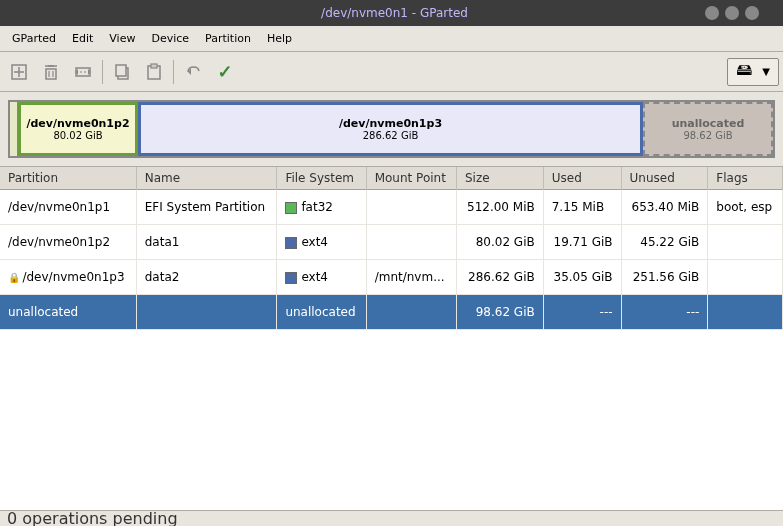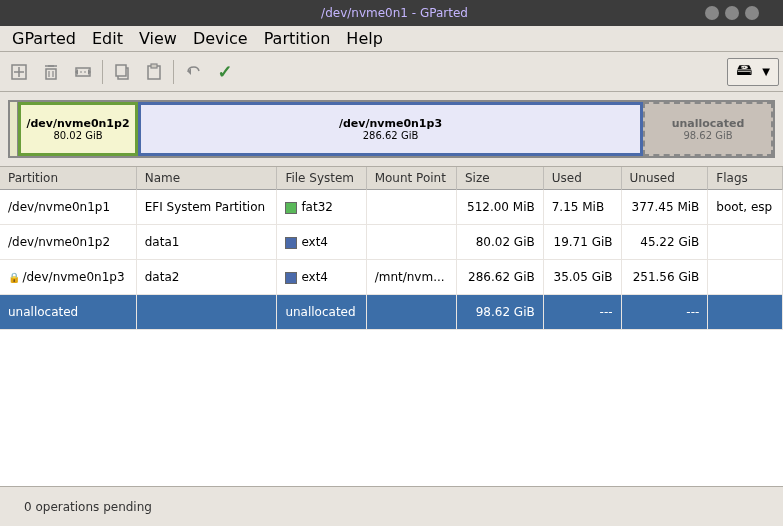--- a/index.html
+++ b/index.html
@@ -39,21 +39,21 @@
       background: #e8e4de;
       height: 26px;
       display: flex;
       align-items: center;
       padding: 0 4px;
       border-bottom: 1px solid #b0aca4;
     }
     .menu-item {
       padding: 2px 8px;
       cursor: pointer;
-      font-size: 16px;
+      font-size: 11px;
     }
     
     #toolbar {
       background: #e8e4de;
       height: 40px;
       display: flex;
       align-items: center;
       padding: 0 4px;
       border-bottom: 1px solid #b0aca4;
       gap: 2px;
@@ -184,26 +184,26 @@
       margin-right: 4px;
       vertical-align: middle;
       border: 1px solid #666;
     }
     .fs-green { background: #5ab85a; }
     .fs-blue-dark { background: #4a6aaa; }
     .lock-icon { font-size: 10px; margin-right: 2px; }
     
     #statusbar {
       background: #e8e4de;
-      height: 40px;
-      display: flex;
-      align-items: center;
-      padding: 0 24px;
+      height: 16px;
+      display: flex;
+      align-items: center;
+      padding: 0 7px;
       border-top: 1px solid #b0aca4;
-      font-size: 12px;
+      font-size: 16px;
       color: #333;
     }
   </style>
 </head>
 <body>
 
 <div id="titlebar">
   <span style="width:60px"></span>
   <span id="titlebar-title-text">/dev/nvme0n1 - GParted</span>
   <div id="titlebar-controls">
@@ -321,21 +321,21 @@
       </tr>
     </thead>
     <tbody id="table-body">
     <tr>
           <td>/dev/nvme0n1p1</td>
           <td>EFI System Partition</td>
           <td><span class="fs-color-box fs-green"></span>fat32</td>
           <td></td>
           <td style="text-align: right;">512.00 MiB</td>
           <td style="text-align: left;">7.15 MiB</td>
-          <td style="text-align: right;">377.45 MiB</td>
+          <td style="text-align: right;">653.40 MiB</td>
           <td>boot, esp</td>
         </tr>
         <tr>
           <td>/dev/nvme0n1p2</td>
           <td>data1</td>
           <td><span class="fs-color-box fs-blue-dark"></span>ext4</td>
           <td></td>
           <td style="text-align: right;">80.02 GiB</td>
           <td style="text-align: right;">19.71 GiB</td>
           <td style="text-align: right;">45.22 GiB</td>

